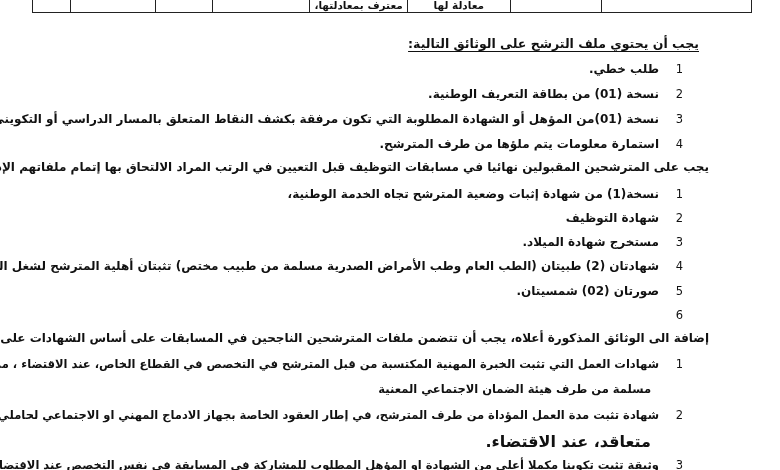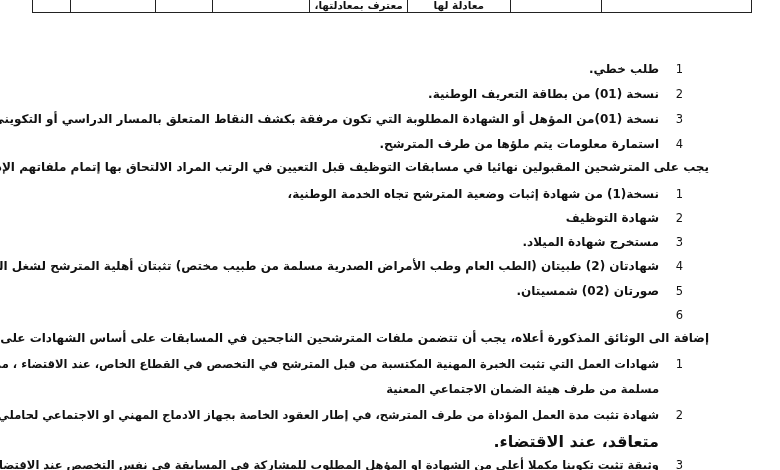--- a/index.html
+++ b/index.html
@@ -62,21 +62,21 @@
       display: inline-block;
       width: 28px;
       font-weight: normal;
       text-align: right;
       padding-right: 4px;
       font-size: 11.5px;
     }
     .item .txt { display: inline-block; }
     .cont {
       position: absolute;
-      right: 58px;
+      right: 66px;
       font-size: 12px;
       font-weight: bold;
       white-space: nowrap;
     }
   </style>
 </head>
 <body>
 
 <div class="page">
 
@@ -84,20 +84,21 @@
     <div class="cell" style="width:38px"></div>
     <div class="cell" style="width:85px"></div>
     <div class="cell" style="width:57px"></div>
     <div class="cell" style="width:98px"></div>
     <div class="cell" style="width:98px">معترف بمعادلتها،</div>
     <div class="cell" style="width:103px">معادلة لها</div>
     <div class="cell" style="width:92px"></div>
     <div class="cell" style="width:149px"></div>
   </div>
 
+  <div class="heading underline" style="top:36px">يجب أن يحتوي ملف الترشح على الوثائق التالية:</div>
   <div class="item" style="top:62px">
     <span class="num">1</span>
     <span class="txt">طلب خطي.</span>
   </div>
   <div class="item" style="top:87px">
     <span class="num">2</span>
     <span class="txt">نسخة (01) من بطاقة التعريف الوطنية.</span>
   </div>
   <div class="item" style="top:112px">
     <span class="num">3</span>

